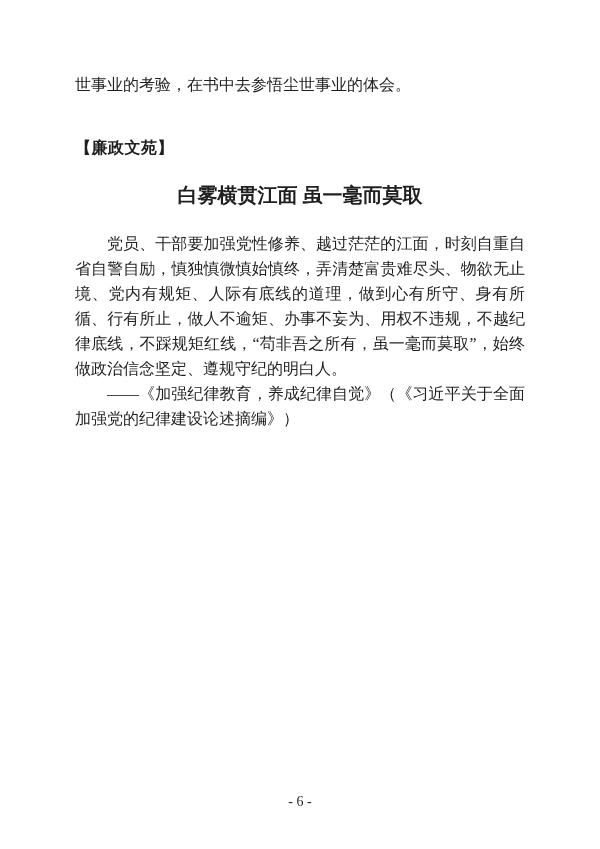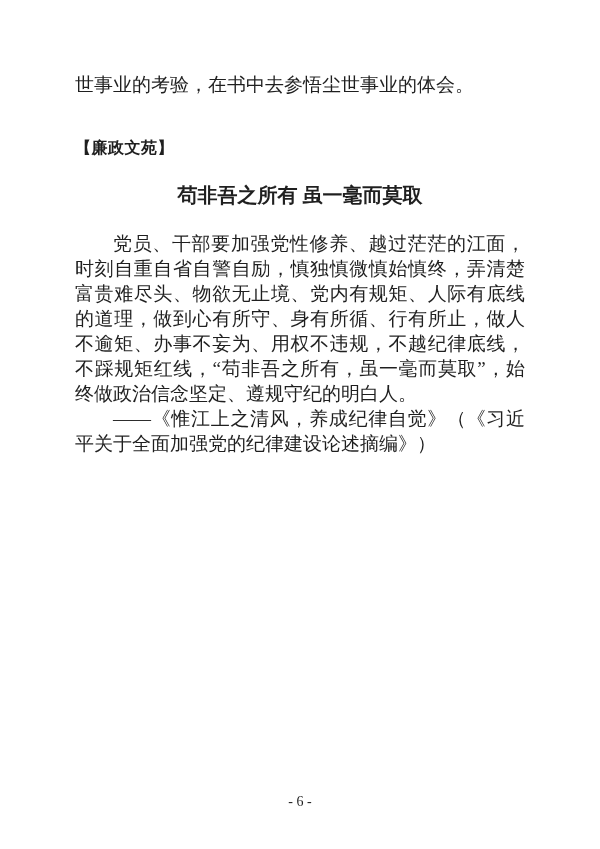--- a/index.html
+++ b/index.html
@@ -13,21 +13,21 @@
     height: 849px;
     box-sizing: border-box;
     background: #ffffff;
     padding: 72px 75px 0 75px;
     overflow: hidden;
     font-family: "Liberation Serif", "DejaVu Serif", serif;
     color: #1f1f1f;
   }
   .para {
     margin: 0;
-    font-size: 19px;
+    font-size: 16px;
     line-height: 25px;
     text-align: justify;
     text-justify: inter-character;
     text-indent: 2em;
     word-break: break-all;
   }
   .para.no-indent {
     text-indent: 0;
   }
   .section-header {
@@ -59,24 +59,24 @@
 </head>
 <body>
 
 <div class="page">
 
   <p class="para no-indent">世事业的考验，在书中去参悟尘世事业的体会。</p>
 
 
   <div class="section-header">【廉政文苑】</div>
 
-  <div class="article-title">苟非吾之所有 虽一毫而莫取</div>
+  <div class="article-title">白雾横贯江面 虽一毫而莫取</div>
 
   <p class="para">党员、干部要加强党性修养、越过茫茫的江面，时刻自重自省自警自励，慎独慎微慎始慎终，弄清楚富贵难尽头、物欲无止境、党内有规矩、人际有底线的道理，做到心有所守、身有所循、行有所止，做人不逾矩、办事不妄为、用权不违规，不越纪律底线，不踩规矩红线，“苟非吾之所有，虽一毫而莫取”，始终做政治信念坚定、遵规守纪的明白人。</p>
 
-  <p class="para">——《惟江上之清风，养成纪律自觉》（《习近平关于全面加强党的纪律建设论述摘编》）</p>
+  <p class="para">——《加强纪律教育，养成纪律自觉》（《习近平关于全面加强党的纪律建设论述摘编》）</p>
 
 
 
 
   <div class="page-number">- 6 -</div>
 
 </div>
 
 </body></html>

